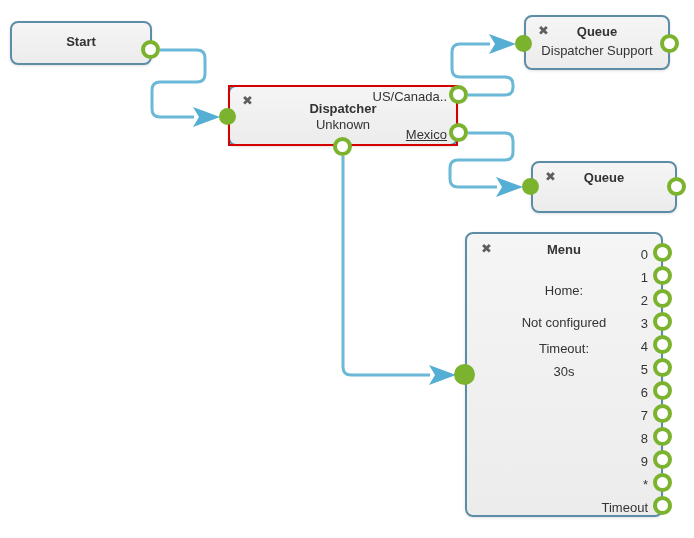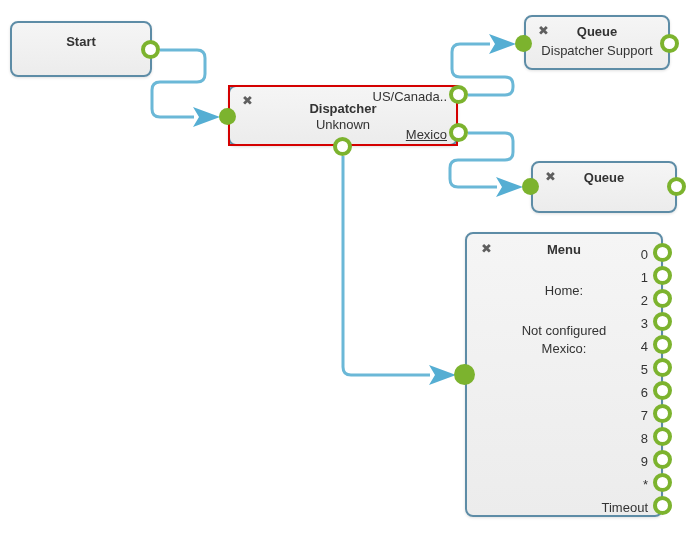--- a/index.html
+++ b/index.html
@@ -40,21 +40,21 @@
     <path class="wire" d="M 160 50 H 197 Q 205 50 205 58 V 74 Q 205 82 197 82 H 160 Q 152 82 152 90 V 109 Q 152 117 160 117 H 194"></path>
     <polygon class="arrow" points="220,117 193,107 199,117 193,127"></polygon>
     <path class="wire" d="M 468 95 H 505 Q 513 95 513 87 V 85 Q 513 77 505 77 H 460 Q 452 77 452 69 V 52 Q 452 44 460 44 H 490"></path>
     <polygon class="arrow" points="516,44 489,34 495,44 489,54"></polygon>
     <path class="wire" d="M 468 133 H 505 Q 513 133 513 141 V 152 Q 513 160 505 160 H 458 Q 450 160 450 168 V 179 Q 450 187 458 187 H 497"></path>
     <polygon class="arrow" points="523,187 496,177 502,187 496,197"></polygon>
     <path class="wire" d="M 343 156 V 367 Q 343 375 351 375 H 430"></path>
     <polygon class="arrow" points="456,375 429,365 435,375 429,385"></polygon>
   </svg>
 
-  <div class="node" style="left:10px;top:21px;width:142px;height:56px;">
+  <div class="node" style="left:10px;top:21px;width:142px;height:44px;">
     <div class="t bold" style="top:11px;">Start</div>
   </div>
 
   <div class="node" style="left:228px;top:85px;width:230px;height:61px;">
     <span class="xicon">✖</span>
     <div class="t bold" style="top:14px;">Dispatcher</div>
     <div class="t" style="top:30px;">Unknown</div>
     <div class="rlabel" style="top:2px;right:9px;">US/Canada..</div>
     <div class="rlabel" style="top:40px;right:9px;text-decoration:underline;">Mexico</div>
   </div>
@@ -68,22 +68,23 @@
 
   <div class="node" style="left:531px;top:161px;width:146px;height:52px;">
     <span class="xicon">✖</span>
     <div class="t bold" style="top:7px;">Queue</div>
   </div>
 
   <div class="node" style="left:465px;top:232px;width:198px;height:285px;">
     <span class="xicon" style="left:14px;top:7px;">✖</span>
     <div class="t bold" style="top:8px;">Menu</div>
     <div class="t" style="top:49px;">Home:</div>
-    <div class="t" style="top:89px;">Not configured</div>
-    <div class="t" style="top:107px;">Mexico:</div>
+    <div class="t" style="top:81px;">Not configured</div>
+    <div class="t" style="top:107px;">Timeout:</div>
+    <div class="t" style="top:130px;">30s</div>
     <div class="rlabel" style="top:13px;right:13px;">0</div>
     <div class="rlabel" style="top:36px;right:13px;">1</div>
     <div class="rlabel" style="top:59px;right:13px;">2</div>
     <div class="rlabel" style="top:82px;right:13px;">3</div>
     <div class="rlabel" style="top:105px;right:13px;">4</div>
     <div class="rlabel" style="top:128px;right:13px;">5</div>
     <div class="rlabel" style="top:151px;right:13px;">6</div>
     <div class="rlabel" style="top:174px;right:13px;">7</div>
     <div class="rlabel" style="top:197px;right:13px;">8</div>
     <div class="rlabel" style="top:220px;right:13px;">9</div>

